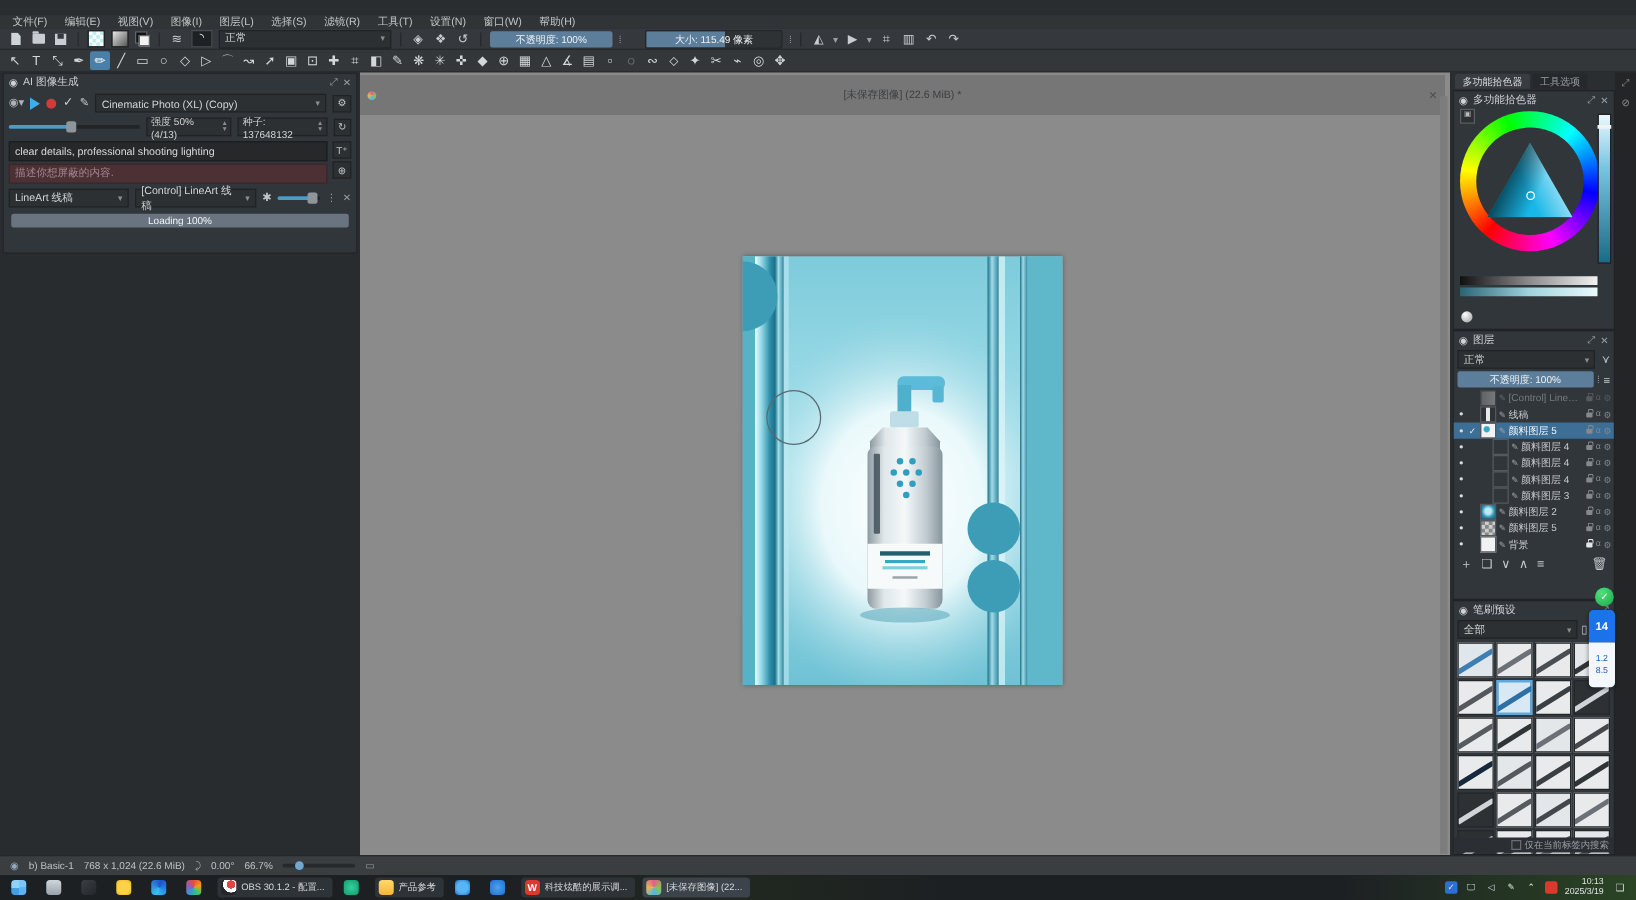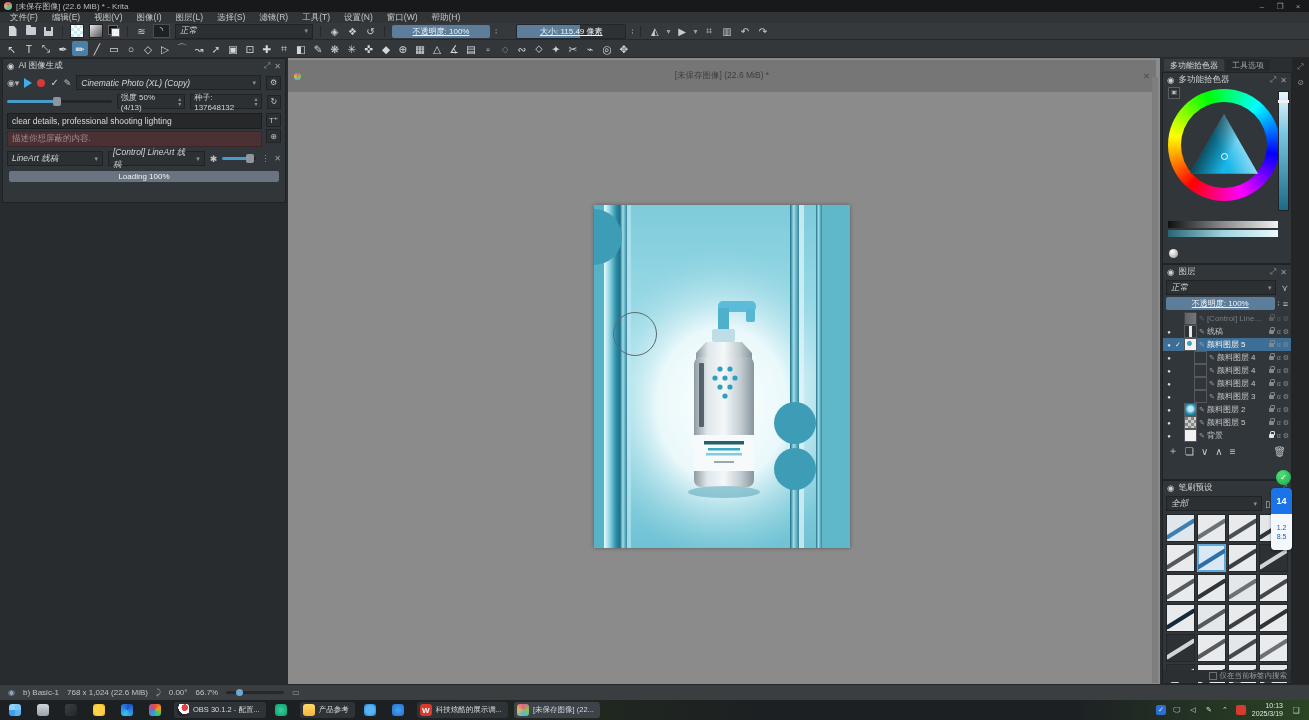--- a/index.html
+++ b/index.html
@@ -24,23 +24,23 @@
   .ic-folder{width:10px;height:8px;background:#c7cdd2;border-radius:1px;position:relative;}
   .ic-folder::before{content:"";position:absolute;top:-2px;left:0;width:5px;height:2px;background:#c7cdd2;border-radius:1px 1px 0 0;}
   .ic-save{width:9px;height:9px;background:#c7cdd2;position:relative;}
   .ic-save::before{content:"";position:absolute;top:0;left:2px;width:5px;height:4px;background:#35393d;}
   .sw-pattern{width:12px;height:12px;background:conic-gradient(#bfeef2 0 25%,#fff 0 50%,#bfeef2 0 75%,#fff 0) 0 0/6px 6px;border:1px solid #222;}
   .sw-grad{width:12px;height:12px;background:linear-gradient(135deg,#e8e8e8,#555);border:1px solid #222;}
   .sw-fgbg{width:12px;height:12px;position:relative;}
   .sw-fgbg::before{content:"";position:absolute;left:0;top:0;width:8px;height:8px;background:#101417;border:1px solid #666;}
   .sw-fgbg::after{content:"";position:absolute;right:0;bottom:0;width:7px;height:7px;background:#f2f2f2;border:1px solid #666;}
   .brushthumb{width:15px;height:12px;background:#1e2124;border:1px solid #4a4e52;color:#e8e8e8;font-size:9px;line-height:10px;text-align:center;}
-  .combo{height:13px;background:#2c3033;border:1px solid #202326;display:flex;align-items:center;justify-content:space-between;padding:0 4px;font-size:8.5px;color:#d2d5d7;font-style:italic;}
+  .combo{height:13px;background:#2c3033;border:1px solid #202326;display:flex;align-items:center;justify-content:space-between;padding:0 4px;font-size:8.5px;color:#d2d5d7;}
   .combo .arr{color:#8b8f93;margin-left:6px;font-size:7px;}
-  .chip{height:13px;border-radius:2px;color:#eef2f5;font-size:8px;display:flex;align-items:center;justify-content:center;padding:0 6px;text-decoration:underline;}
+  .chip{height:13px;border-radius:2px;color:#eef2f5;font-size:8px;display:flex;align-items:center;justify-content:center;padding:0 6px;}
   .chip.full{background:#5c7e9a;}
   .chip.part{background:linear-gradient(90deg,#5c7e9a 0 58%,#2e3235 58%);border:1px solid #232629;margin-left:14px;}
   .mini{color:#9a9ea2;font-size:8px;}
   .sep{width:1px;height:11px;background:#26292c;margin:0 2px;}
 
   
   #toolbar2{left:0;top:40px;width:1309px;height:18px;background:#33373a;border-bottom:1px solid #26292c;display:flex;align-items:center;gap:1px;padding:0 4px;box-sizing:border-box;}
   .tool{width:16px;height:15px;display:flex;align-items:center;justify-content:center;font-size:10.5px;color:#d4d7d9;border-radius:2px;}
   .tool.sel{background:#4a7fa8;color:#fff;}
 
@@ -148,28 +148,20 @@
   #shield-overlay{left:1276px;top:470px;width:15px;height:15px;border-radius:50%;background:radial-gradient(circle at 35% 30%,#51e07a,#17a84b);display:flex;align-items:center;justify-content:center;color:#fff;font-size:8px;}
   #net-widget{left:1271px;top:488px;width:21px;height:62px;border-radius:4px;overflow:hidden;box-shadow:0 1px 3px rgba(0,0,0,.4);}
   #net-widget .top{height:26px;background:#1a73e8;color:#fff;display:flex;align-items:center;justify-content:center;font-size:9px;font-weight:bold;}
   #net-widget .bot{height:36px;background:#f4f8fd;display:flex;flex-direction:column;align-items:center;justify-content:center;gap:2px;color:#1a5fc4;font-size:7px;}
 </style>
 </head>
 <body>
 
 <div id="app">
 
-  <div id="titlebar" class="abs">
-    <span class="applogo"></span>
-    <span>[未保存图像] (22.6 MiB) * - Krita</span>
-    <span class="spacer"></span>
-    <span class="winctl">–</span>
-    <span class="winctl">❐</span>
-    <span class="winctl">×</span>
-  </div>
 
   <div id="menubar" class="abs">
 
   <span class="menu-item">文件(F)</span>
       <span class="menu-item">编辑(E)</span>
       <span class="menu-item">视图(V)</span>
       <span class="menu-item">图像(I)</span>
       <span class="menu-item">图层(L)</span>
       <span class="menu-item">选择(S)</span>
       <span class="menu-item">滤镜(R)</span>

